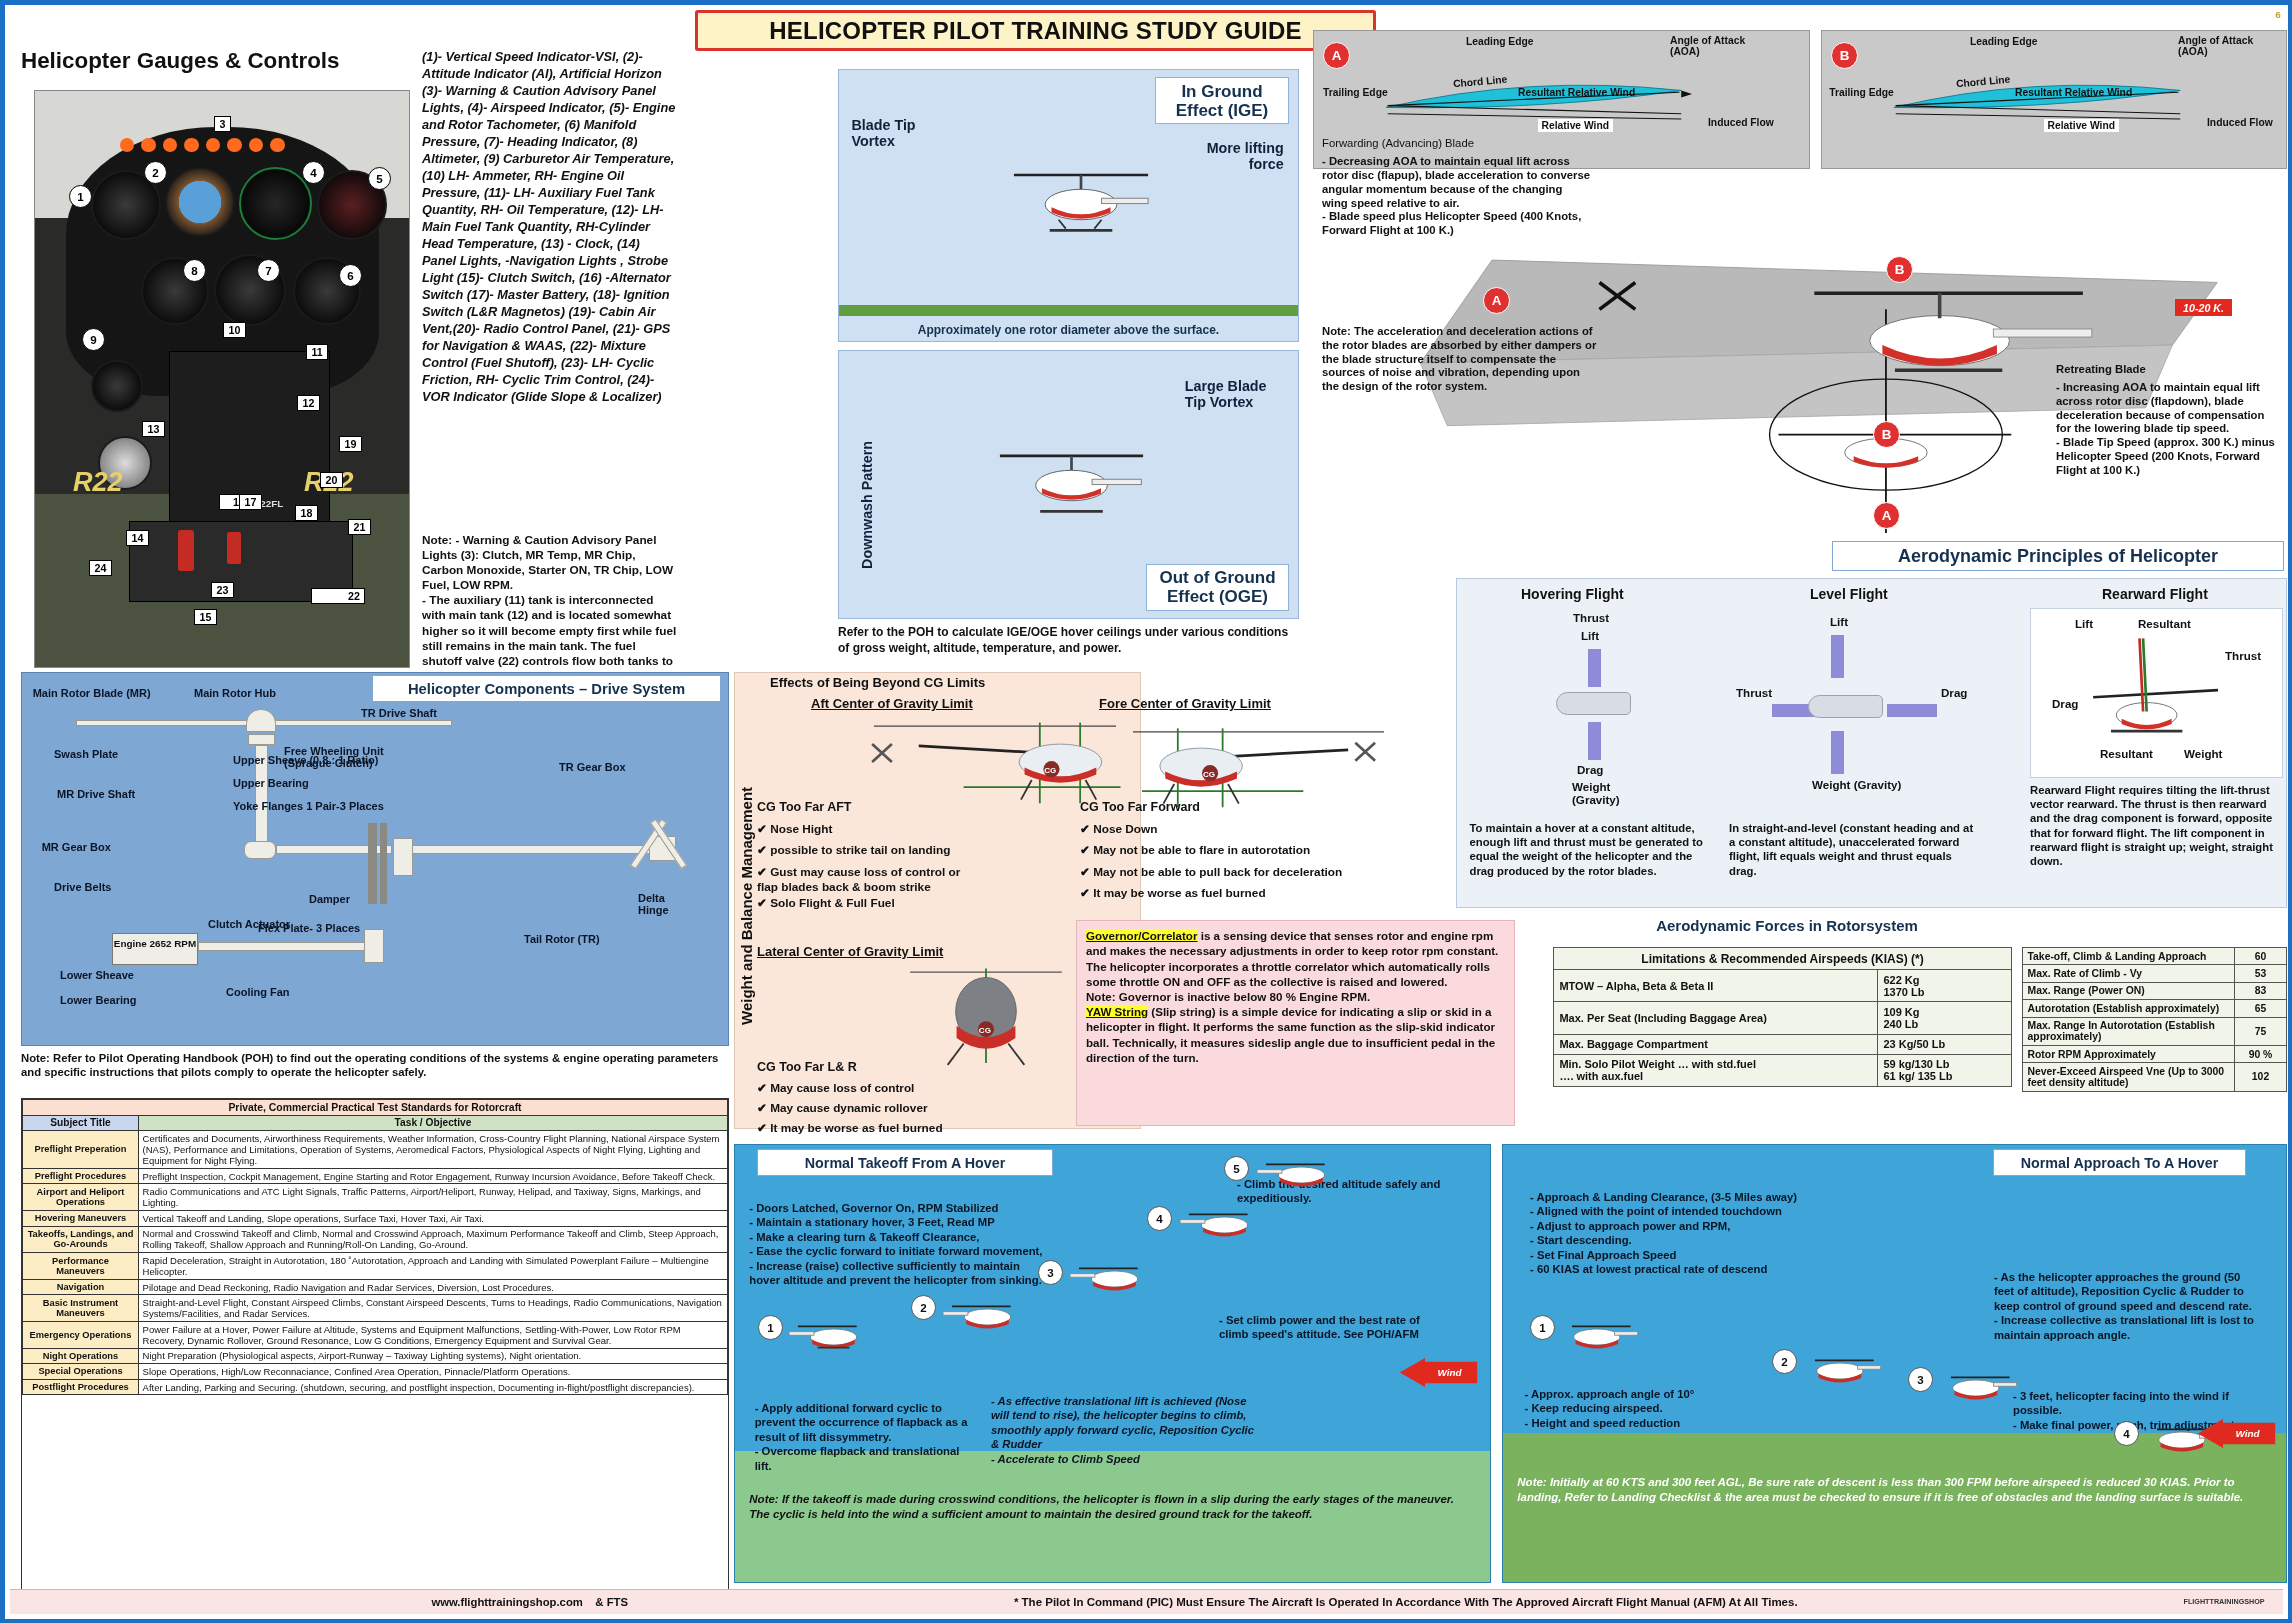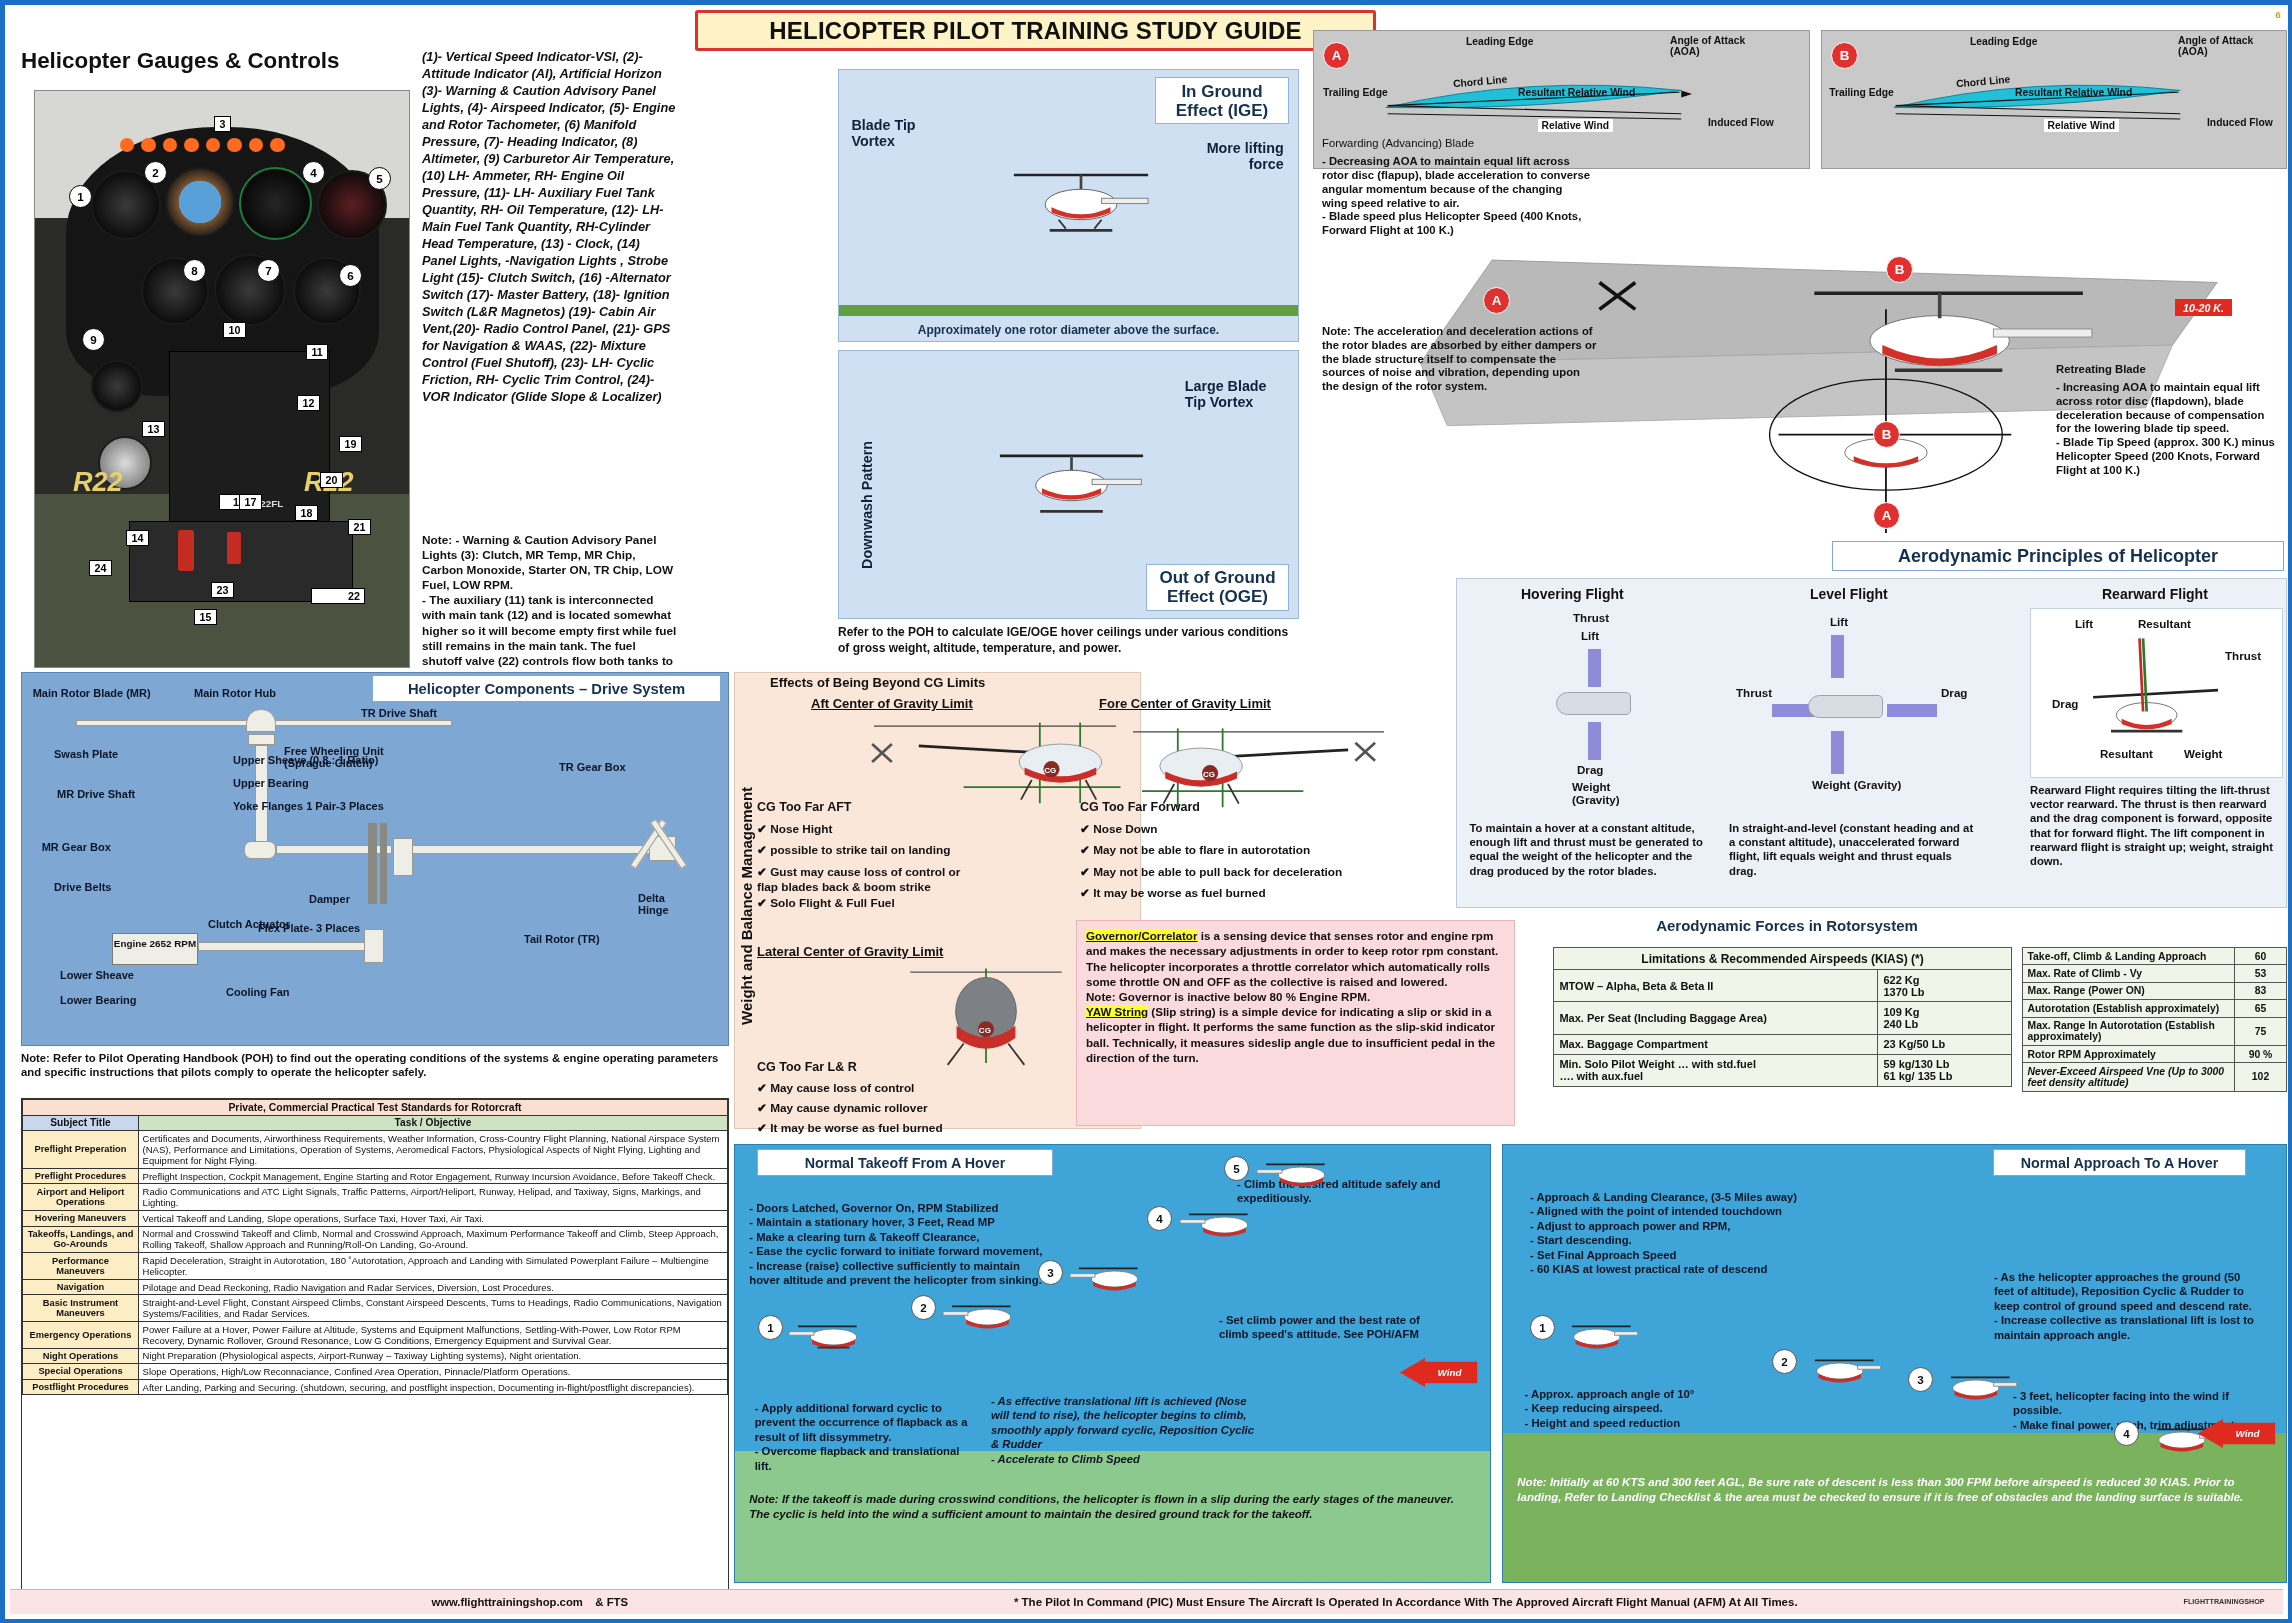--- a/index.html
+++ b/index.html
@@ -85,21 +85,21 @@
   .heli-mini{ position:absolute; width:75px;height:23px;background:#d8dde4;border:0.9px solid #9aa4b1;border-radius:12.5px 5.4px 5.4px 12.5px;}
   #aero-forces-title{ position:absolute; left:1549px; top:906px; width:466px; height:29px;}
 
   
   #lim-tbl{ position:absolute; left:1548px; top:942px; width:459px; font-size:11px; border-collapse:collapse;}
   #lim-tbl td{ border:0.9px solid #555; padding:3.6px 5.4px; background:#f1f4e8; color:#111; font-weight:bold;}
   #lim-tbl td.hdr{ text-align:center; font-size:12px;}
   #spd-tbl{ position:absolute; left:2017px; top:942px; width:265px; font-size:10.4px; border-collapse:collapse;}
   #spd-tbl td{ border:0.9px solid #555; padding:2.7px 4.5px; background:#f1f4e8; color:#111; font-weight:bold;}
   #spd-tbl td.num{ text-align:center; width:52px;}
-  .ital{ font-style:italic; }
+  .ital{ }
 
   
   #drive-panel{ position:absolute; left:16px; top:667px; width:708px; height:374px; background:#7fa7d4; border:0.9px solid #5b84b4;}
   #drive-title{ position:absolute; left:367px; top:670px; width:349px; height:27px;}
   .dlbl{ position:absolute; font-size:11px; font-weight:bold; color:#0b1526;}
   .shaft{ position:absolute; background:#efeee6; border:0.9px solid #9a9a92;}
   .eng-box{ position:absolute; background:#efeee6; border:0.9px solid #7a7a72; font-size:9.9px; font-weight:bold;
       color:#111; text-align:center; padding-top:3.6px;}
   #drive-note{ position:absolute; left:16px; top:1046px; width:708px; font-size:11.3px; font-weight:bold; color:#111; line-height:1.26;}
 

